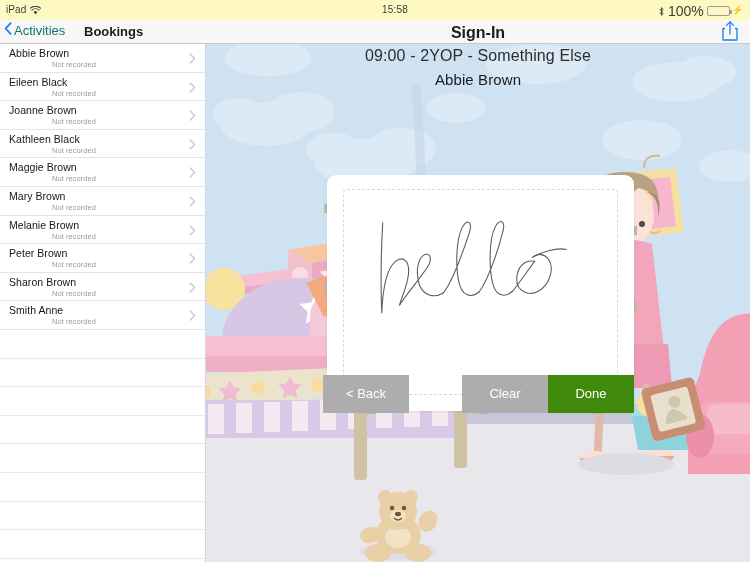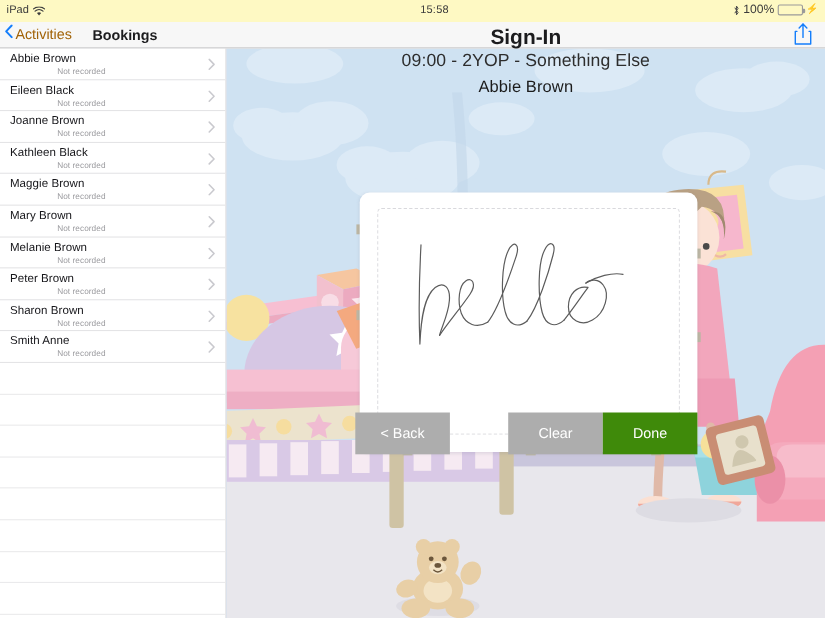--- a/index.html
+++ b/index.html
@@ -17,51 +17,51 @@
     background:#fef9c3;
     font-size:10px; color:#3b3b3b;
     z-index:40;
   }
   .sb-left { position:absolute; left:6px; top:4px; display:flex; align-items:center; gap:4px; }
   .sb-ipad { font-size:10px; color:#3b3b3b; letter-spacing:0.1px; }
   .wifi-icon { display:inline-block; width:11px; height:9px; position:relative; top:1px; }
   .sb-center { position:absolute; left:0; right:0; top:4px; text-align:center; font-size:10px; color:#3b3b3b; letter-spacing:0.2px;margin-left:40px;}
   .sb-right { position:absolute; right:6px; top:3px; display:flex; align-items:center; gap:3px; font-size:10px;}
   .bt-icon { display:inline-block; width:7px; height:11px; }
-  .batt-pct { font-size:11px; color:#3b3b3b; }
+  .batt-pct { font-size:14px; color:#3b3b3b; }
   .batt {
     display:inline-block; width:23px; height:10px; border:1px solid #9a9a9a;
     border-radius:2px; position:relative; padding:1px;
   }
   .batt::after {
     content:""; position:absolute; right:-3px; top:3px; width:2px; height:4px;
     background:#9a9a9a; border-radius:0 1px 1px 0;
   }
   .batt-fill { width:100%; height:100%; background:#4cd964; border-radius:1px; }
   .batt-plug { font-size:9px; color:#4a4a4a; position:relative; top:-1px;}
 
   
   .navbar {
     position:absolute; top:20px; left:0; width:750px; height:24px;
     background:#f7f7f7;
     border-bottom:1px solid #c9c9cb;
     z-index:35;
   }
   .nav-left {
     position:absolute; left:4px; top:3px;
-    display:flex; align-items:center; color:#a16207; font-size:13px; cursor:pointer;
+    display:flex; align-items:center; color:#0f766e; font-size:13px; cursor:pointer;
   }
   .nav-chevron { display:inline-block; margin-right:2px; margin-top:-1px; }
   .nav-sidebar-title {
     position:absolute; left:84px; top:4px;
     font-size:13px; font-weight:bold; color:#1c1c1e;
   }
   .nav-detail-title {
     position:absolute; left:206px; width:544px; top:4px;
-    text-align:center; font-size:19px; font-weight:bold; color:#1c1c1e;
+    text-align:center; font-size:16px; font-weight:bold; color:#1c1c1e;
   }
   .nav-share {
     position:absolute; right:10px; top:-1px; cursor:pointer;
   }
 
   
   .sidebar {
     position:absolute; top:44px; left:0; width:206px; height:518px;
     background:#ffffff; border-right:1px solid #d4d4d6;
     overflow:hidden;

